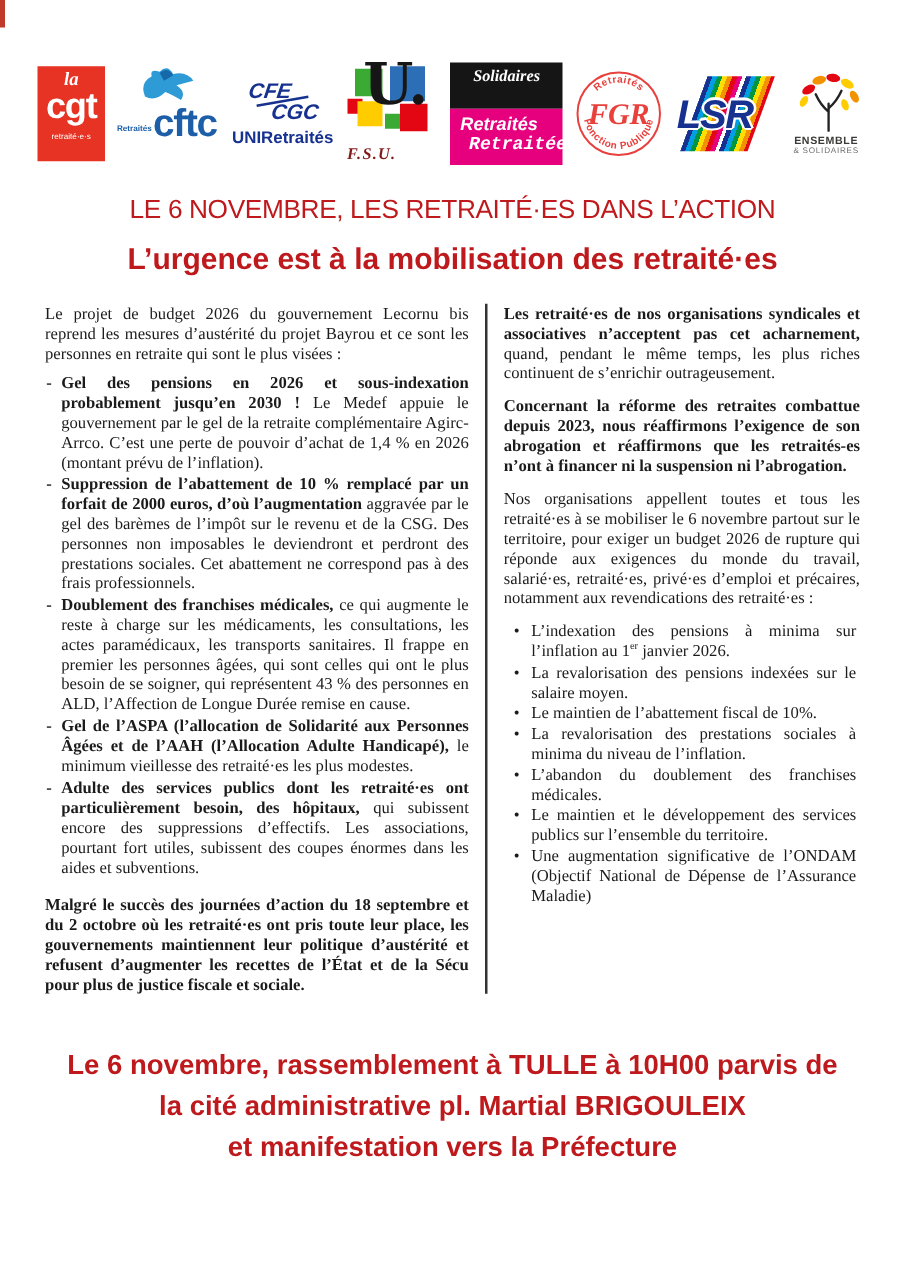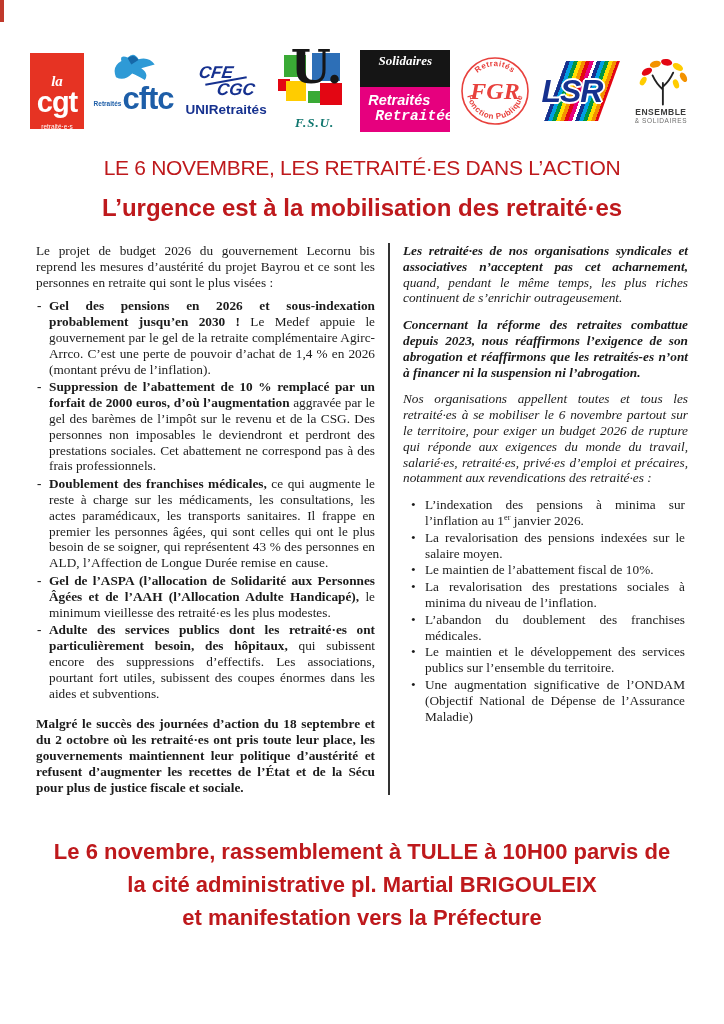--- a/index.html
+++ b/index.html
@@ -13,21 +13,21 @@
     width:724px;height:1024px;position:relative;overflow:hidden;background:#fff;
     font-family:"Liberation Serif",serif;color:var(--ink);
   }
   .corner-mark{position:absolute;left:0;top:0;width:4px;height:22px;background:#c0392b;}
 
   
   .logos{display:flex;justify-content:space-between;align-items:center;margin:52px 30px 0;height:78px;}
   .logo{flex:0 0 auto;position:relative;}
 
   .logo-cgt{width:54px;height:76px;background:#e63323;color:#fff;text-align:center;font-family:"Liberation Sans",sans-serif;}
-  .cgt-la{display:block;font:italic bold 15px "Liberation Serif",serif;margin-top:20px;}
+  .cgt-la{display:block;font:italic bold 15px "Liberation Serif",serif;margin-top:3px;}
   .cgt-main{display:block;font-weight:bold;font-size:29px;line-height:25px;letter-spacing:-1px;}
   .cgt-sub{display:block;font-size:6.5px;margin-top:8px;}
 
   .logo-cftc{width:82px;height:78px;text-align:center;font-family:"Liberation Sans",sans-serif;}
   .cftc-dove{display:block;margin:0 auto -2px;width:56px;height:36px;}
   .cftc-row{display:flex;align-items:flex-end;justify-content:center;gap:1px;}
   .cftc-small{font-size:6.5px;color:var(--cftc-blue);font-weight:bold;padding-bottom:5px;}
   .cftc-main{font-weight:bold;font-size:31px;line-height:26px;color:var(--cftc-blue);letter-spacing:-1px;}
 
   .logo-cfecgc{width:86px;text-align:center;font-family:"Liberation Sans",sans-serif;color:var(--blue);}
@@ -39,21 +39,21 @@
 
   .logo-fsu{width:74px;height:80px;}
   .fsu-sq{position:absolute;}
   .sq-g{left:6px;top:4px;width:22px;height:22px;background:#3aaa35;}
   .sq-b{left:34px;top:2px;width:28px;height:28px;background:#2d6fb7;}
   .sq-rs{left:0;top:28px;width:12px;height:12px;background:#e30613;}
   .sq-y{left:8px;top:30px;width:20px;height:20px;background:#ffcc00;}
   .sq-r{left:42px;top:32px;width:22px;height:22px;background:#e30613;}
   .sq-gs{left:30px;top:40px;width:12px;height:12px;background:#3aaa35;}
   .fsu-u{position:absolute;left:13px;top:-11px;font-family:"DejaVu Serif",serif;font-weight:bold;font-size:46px;color:#161616;}
-  .fsu-sub{position:absolute;bottom:0;left:0;right:0;text-align:center;font:italic bold 13px "Liberation Serif",serif;letter-spacing:1px;color:#0f766e;}
+  .fsu-sub{position:absolute;bottom:0;left:0;right:0;text-align:left;font:italic bold 13px "Liberation Serif",serif;letter-spacing:1px;color:#7f1d1d;}
 
   .logo-sol{width:90px;font-family:"Liberation Sans",sans-serif;}
   .sol-band{background:#151515;color:#fff;font:italic bold 13px "Liberation Serif",serif;text-align:center;padding:3px 2px 18px;}
   .sol-body{background:#e6007e;color:#fff;font-style:italic;font-weight:bold;font-size:14.5px;line-height:16px;padding:5px 4px 8px 8px;}
   .sol-l2{padding-left:7px;font-family:Liberation Mono, monospace;}
 
   .logo-fgr{width:72px;height:72px;}
   .fgr-arc{font-family:"Liberation Sans",sans-serif;font-size:8px;font-weight:bold;fill:#e8413d;letter-spacing:.5px;}
   .fgr-center{font-family:"Liberation Serif",serif;font-style:italic;font-weight:bold;font-size:24px;fill:#e8413d;}
 
@@ -76,21 +76,21 @@
 
   
   .columns{display:flex;margin:20px 36px 0;font-size:13.3px;line-height:15.8px;}
   .col-left{width:352px;box-sizing:border-box;padding-right:13px;}
   .col-right{flex:1;border-left:2px solid #333;padding-left:13px;}
   .columns p{margin:0;text-align:justify;}
   .intro{margin-bottom:8px !important;}
   .dash-item{position:relative;padding-left:13px;text-align:justify;margin-bottom:2px;}
   .dash-item::before{content:"-";position:absolute;left:1px;font-weight:bold;}
   .closing{margin-top:15px !important;}
-  .col-right p{margin-bottom:11px !important;font-style:italic;}
+  .col-right p{margin-bottom:11px !important;}
   .bullets{list-style:none;margin:3px;padding:0;}
   .bullets li{position:relative;padding-left:19px;text-align:justify;margin-bottom:1px;}
   .bullets li::before{content:"\2022";position:absolute;left:5px;}
   .b{font-weight:bold;}
   sup{font-size:62%;line-height:0;}
 
   
   .callout{margin-top:40px;text-align:center;font-family:"Liberation Sans",sans-serif;
     font-weight:bold;font-size:22px;line-height:33px;color:var(--red);}
 </style>

